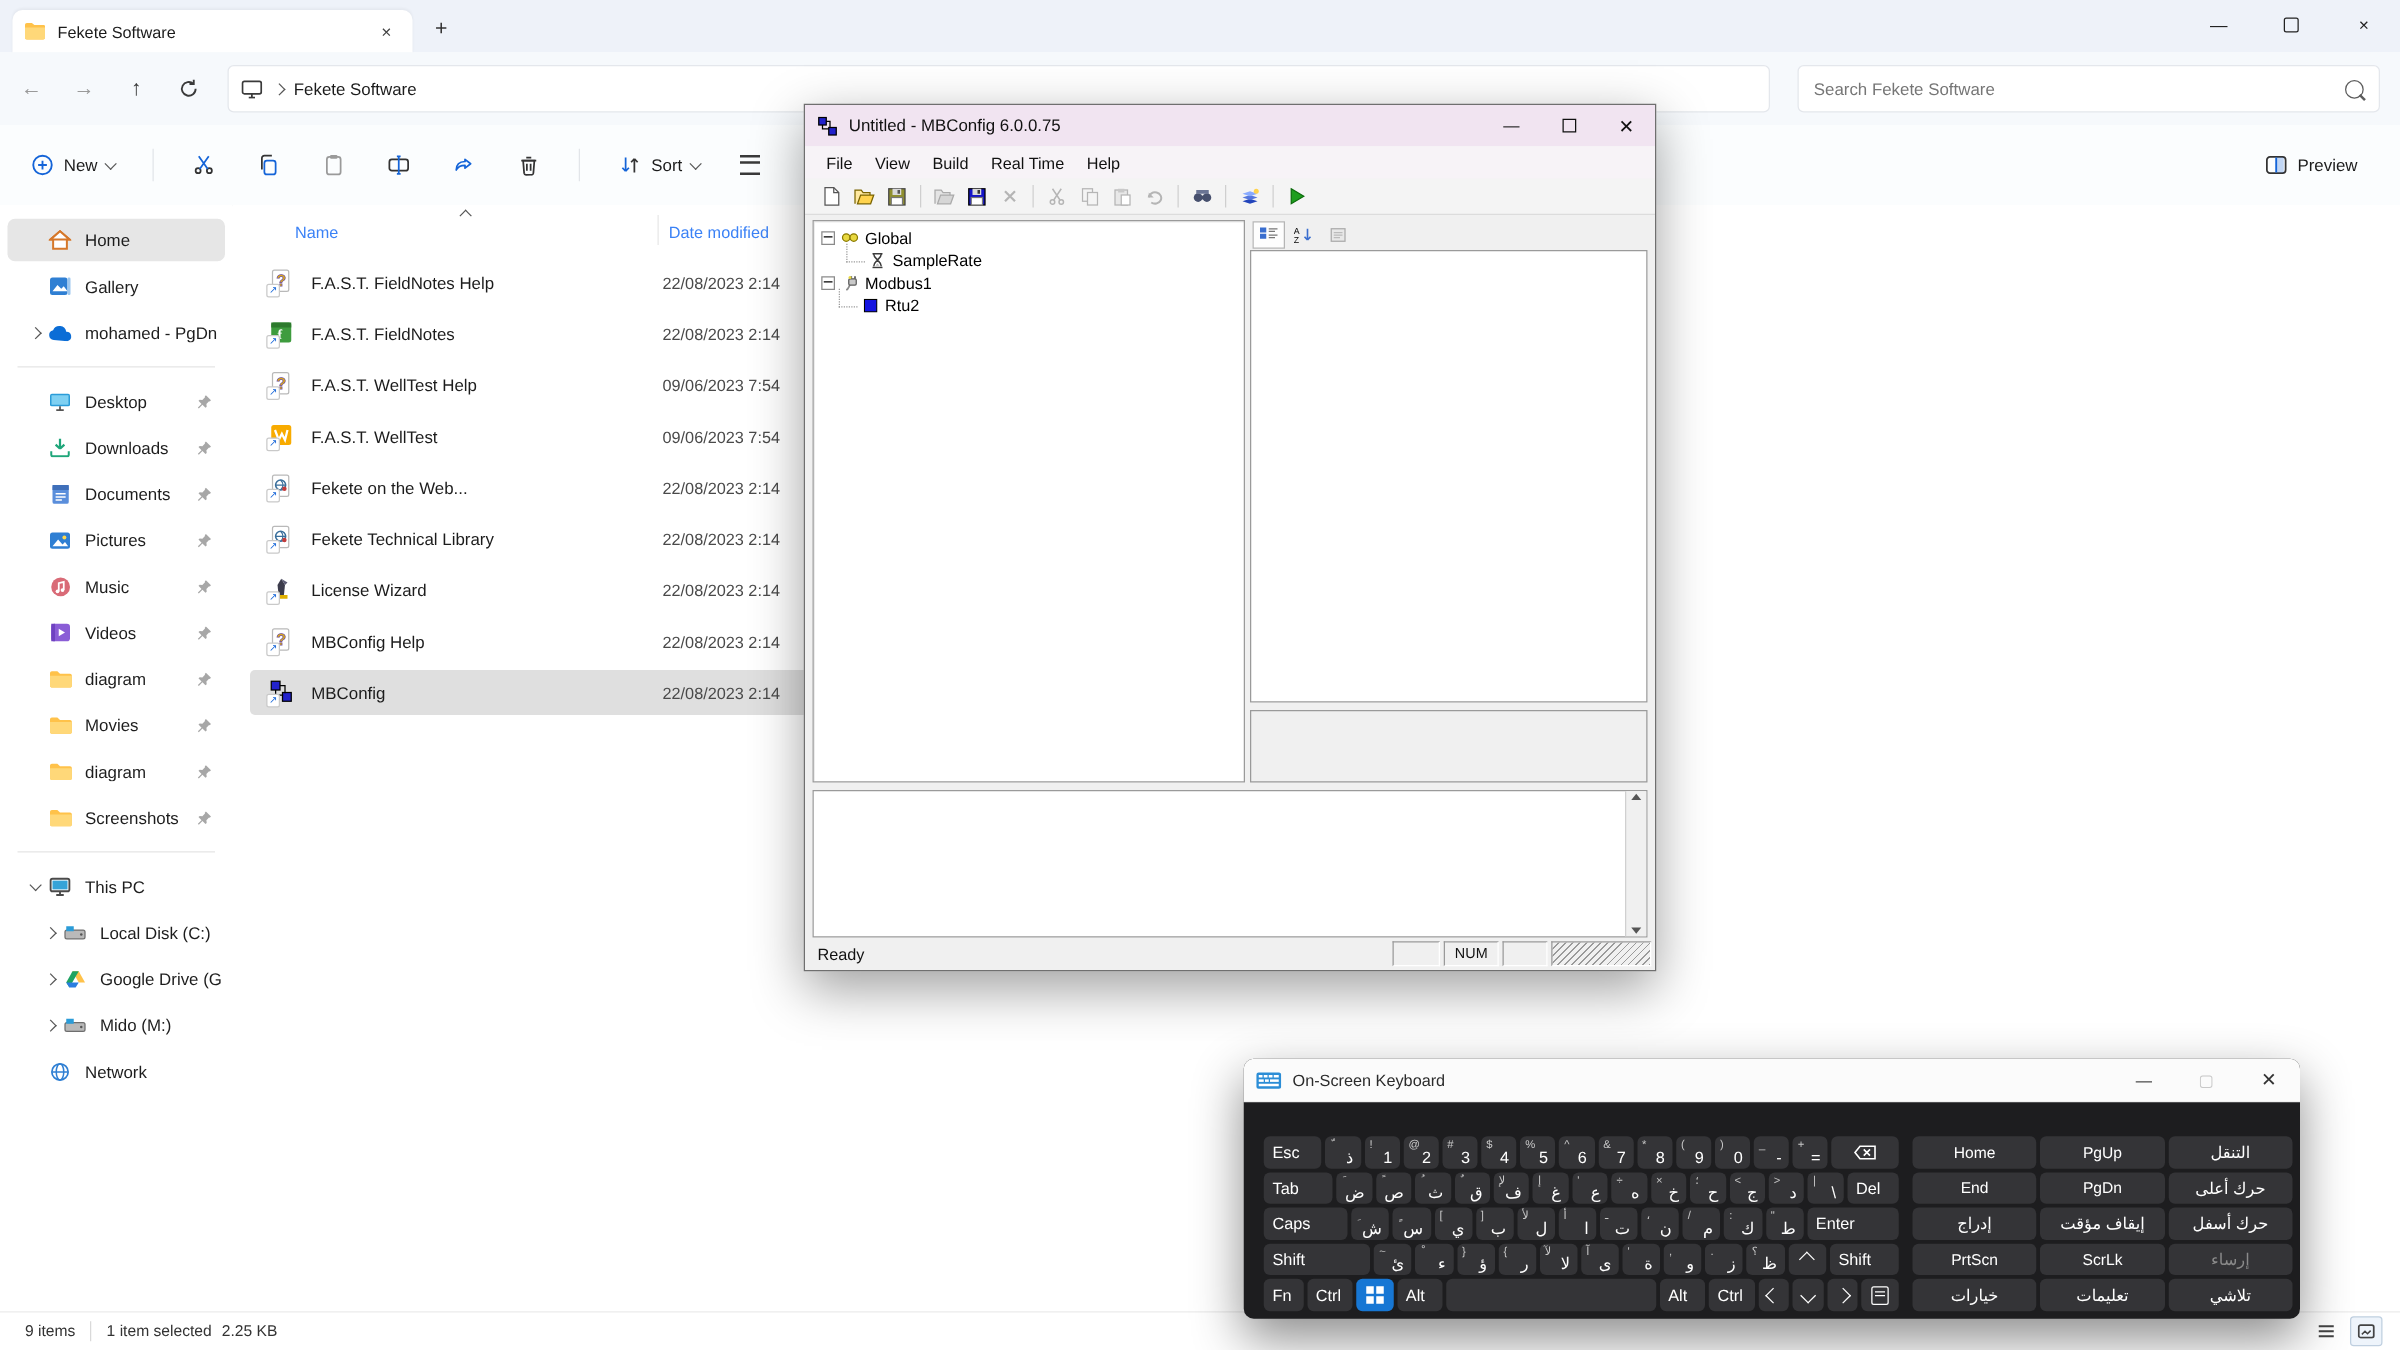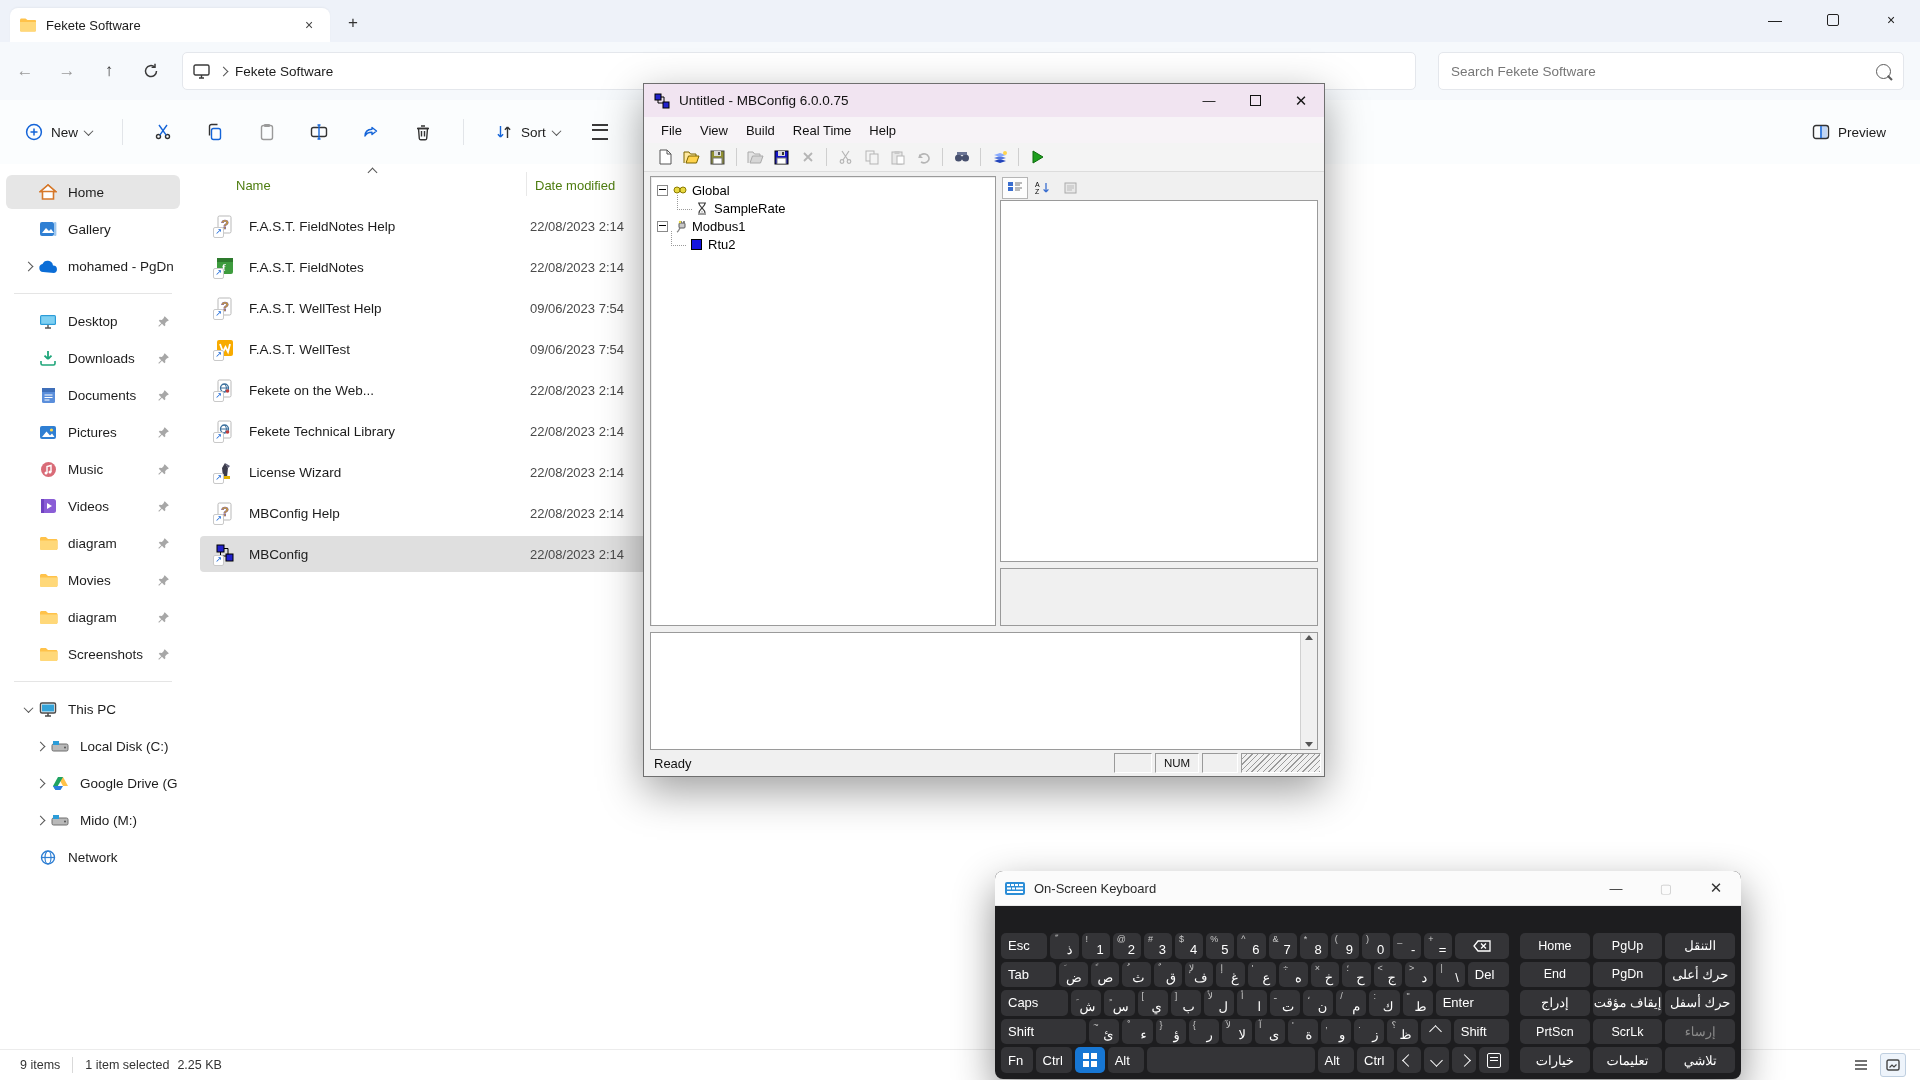--- a/index.html
+++ b/index.html
@@ -39,21 +39,21 @@
   .sb-item{display:flex;align-items:center;height:34px;margin:3px 6px;border-radius:6px;position:relative;padding-left:14px;}
   .sb-item.sel{background:#e6e6e6;}
   .sb-chevslot{width:16px;display:flex;align-items:center;justify-content:center;color:#707070;}
   .sb-item.ind{padding-left:26px;}
   .sb-ico{width:20px;height:20px;margin-left:2px;display:flex;align-items:center;justify-content:center;}
   .sb-label{font-size:13.5px;color:#1d1d1d;margin-left:10px;white-space:nowrap;overflow:hidden;flex:1;}
   .sb-pin{margin-right:10px;opacity:.75;}
   .sb-div{height:1px;background:#e5e5e5;margin:10px 14px;}
 
   .filearea{position:absolute;left:186px;top:164px;right:0;bottom:30px;background:#fff;}
-  .colheads{position:absolute;left:0;top:0;right:0;height:40px;font-size:13px;color:#4d7c0f;}
+  .colheads{position:absolute;left:0;top:0;right:0;height:40px;font-size:13px;color:#3b82f6;}
   .colheads .h-name{position:absolute;left:50px;top:14px;}
   .colheads .h-date{position:absolute;left:349px;top:14px;text-align:center;}
   .colheads .sortchev{position:absolute;left:183px;top:5px;}
   .colheads .h-sep{position:absolute;left:340px;top:8px;width:1px;height:24px;background:#e8e8e8;}
   .frow{position:absolute;left:14px;height:36px;width:630px;display:flex;align-items:center;border-radius:4px;}
   .frow.sel{background:#dfdfdf;}
   .f-ico{width:22px;height:22px;margin-left:15px;position:relative;flex:0 0 auto;}
   .f-name{font-size:13.5px;color:#1c1c1c;margin-left:12px;flex:1;white-space:nowrap;}
   .f-date{font-size:13px;color:#4a4a4a;width:300px;flex:0 0 auto;}
   .sc-arrow{position:absolute;left:-2px;bottom:-1px;width:9px;height:9px;background:#fff;border:1px solid #c9c9c9;border-radius:2px;color:#1464d8;font-size:8px;line-height:8px;text-align:center;}
@@ -91,27 +91,27 @@
   .outpane{height:116px;margin:2px 6px 0 6px;background:#fff;border:1px solid #9a9a9a;position:relative;flex:0 0 auto;}
   .oscroll{position:absolute;right:0;top:0;bottom:0;width:16px;background:#f0f0f0;border-left:1px solid #d0d0d0;display:flex;flex-direction:column;justify-content:space-between;align-items:center;padding:2px 0;}
   .tri-u{width:0;height:0;border-left:4px solid transparent;border-right:4px solid transparent;border-bottom:5px solid #555;}
   .tri-d{width:0;height:0;border-left:4px solid transparent;border-right:4px solid transparent;border-top:5px solid #555;}
   .mbstatus{height:26px;display:flex;align-items:center;padding:0 3px 0 10px;font-size:13px;color:#111;flex:0 0 auto;gap:3px;}
   .mbstatus .ready{flex:1;}
   .spane{height:18px;border:1px solid;border-color:#9a9a9a #fff #fff #9a9a9a;background:#f0f0f0;font-size:11.5px;display:flex;align-items:center;justify-content:center;color:#111;}
   .grip{background:repeating-linear-gradient(135deg,#f0f0f0 0 3px,#9a9a9a 3px 4px);}
 
   
-  .osk{position:absolute;left:995px;top:871px;width:746px;height:208px;border-radius:8px;box-shadow:0 16px 40px rgba(0,0,0,.45);background:#1d1d1f;}
+  .osk{position:absolute;left:995px;top:847px;width:845px;height:208px;border-radius:8px;box-shadow:0 16px 40px rgba(0,0,0,.45);background:#1d1d1f;}
   .osktitle{height:34px;background:#fbfbfb;border-radius:8px 8px 0 0;display:flex;align-items:center;padding-left:10px;border-bottom:1px solid #e8e8e8;}
   .osktitle .ot-text{font-size:13px;color:#2b2b2b;margin-left:9px;flex:1;}
   .oskcaps{display:flex;height:100%;}
   .oskcap{width:50px;display:flex;align-items:center;justify-content:center;color:#333;font-size:13px;}
   .oskcap.dis{color:#c9c9c9;}
-  .oskbody{position:absolute;left:0;top:34px;right:0;bottom:0;border-radius:0 0 8px 8px;padding:28px 6px 6px 6px;display:flex;flex-direction:column;gap:3px;}
+  .oskbody{position:absolute;left:0;top:34px;right:0;bottom:0;border-radius:0 0 8px 8px;padding:28px 6px 6px 16px;display:flex;flex-direction:column;gap:3px;}
   .krow{display:flex;gap:3px;flex:1;}
   .kmain{display:flex;gap:3px;width:508px;flex:0 0 auto;}
   .kside{display:flex;gap:3px;flex:1;margin-left:8px;}
   .key{background:#343437;border-radius:5px;color:#fff;position:relative;display:flex;align-items:center;justify-content:center;font-size:13.5px;min-width:0;}
   .key .sub{position:absolute;left:4px;top:1px;font-size:9px;color:#c9c9c9;}
   .key .mainch{position:absolute;right:6px;bottom:2px;font-size:13px;}
   .key.fn{justify-content:flex-start;padding-left:7px;font-size:13px;}
   .key.sidek{flex:1;font-size:12.5px;}
   .key.ar{font-size:13px;}
   .key.dis{color:#8a8a8a;}

